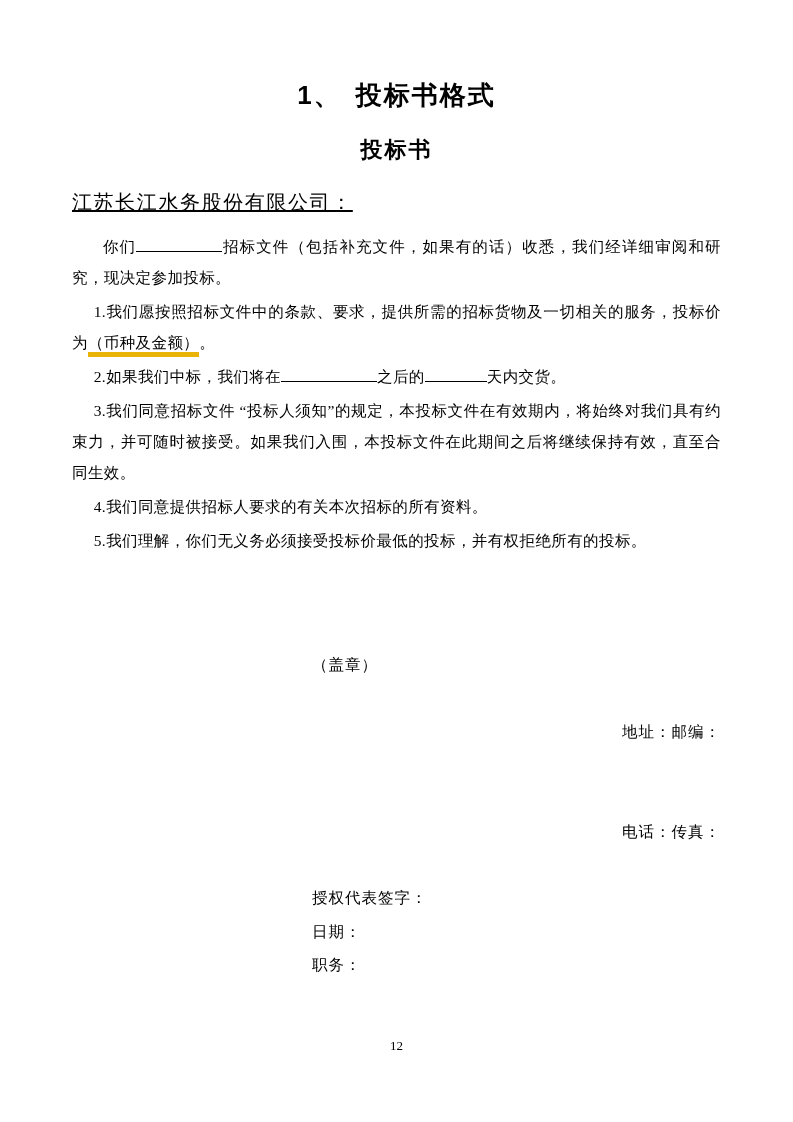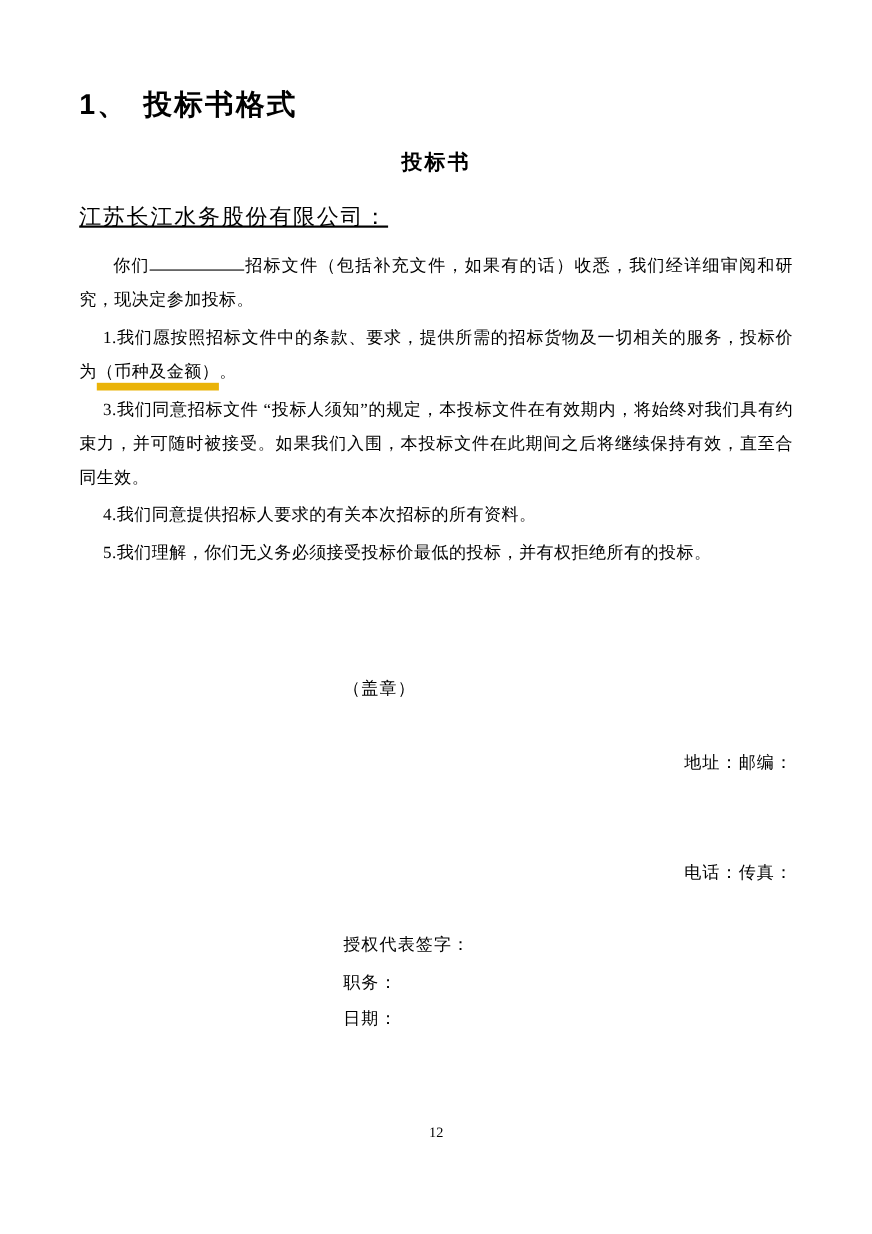--- a/index.html
+++ b/index.html
@@ -16,63 +16,64 @@
   }
   .page {
     position: absolute;
     top: 0; left: 0;
     width: 793px;
     height: 1122px;
     box-sizing: border-box;
     padding: 78px 72px 0 72px;
   }
   .doc-title {
+    text-align: center;
     font-size: 26px;
     font-weight: bold;
     letter-spacing: 2px;
     margin: 0 0 22px 0;
     font-family: "Liberation Sans", "DejaVu Sans", sans-serif;
   }
   .doc-title .num {
     margin-right: 14px;
   }
   .doc-subtitle {
     text-align: center;
-    font-size: 19px;
+    font-size: 22px;
     font-weight: bold;
     letter-spacing: 2px;
     margin: 0 0 18px 0;
     font-family: "Liberation Sans", "DejaVu Sans", sans-serif;
   }
   .salutation {
     font-size: 20px;
     letter-spacing: 1.6px;
     margin: 0 0 10px 0;
     line-height: 1.9;
     text-decoration: underline;
   }
   p.body-par {
     font-size: 15.5px;
     line-height: 2.0;
     margin: 0 0 3px 0;
     text-align: justify;
     letter-spacing: 0.4px;
   }
-  p.indent1 { text-indent: 2em; font-family: Liberation Mono, monospace; }
+  p.indent1 { text-indent: 2em; }
   p.indent-num { text-indent: 1.4em; }
   .blank {
     display: inline-block;
     border-bottom: 1px solid #000;
     vertical-align: baseline;
   }
   .b-long  { width: 86px; }
   .b-mid   { width: 96px; }
   .b-short { width: 62px; }
   .underline-text {
-    border-bottom: 7px solid #eab308;
+    border-bottom: 5px solid #eab308;
     padding-bottom: 1px;
   }
   .sign-block {
     margin-top: 92px;
     padding-left: 240px;
     font-size: 15.5px;
     line-height: 2.15;
     letter-spacing: 1px;
   }
   .sign-line {
@@ -87,21 +88,21 @@
     text-align: right;
   }
   .sign-two .left {
     display: inline-block;
     width: 170px;
   }
   .page-number {
     position: absolute;
     left: 0;
     right: 0;
-    bottom: 84px;
+    bottom: 68px;
     text-align: center;
     font-size: 13px;
     font-family: "Liberation Serif", serif;
   }
 </style>
 </head>
 <body>
 
 <div class="page">
 
@@ -114,20 +115,23 @@
   <p class="salutation">江苏长江水务股份有限公司：</p>
 
   <p class="body-par indent1">
     <span>你们</span><span class="blank b-long"></span><span>招标文件（包括补充文件，如果有的话）收悉，我们经详细审阅和研究，现决定参加投标。</span>
   </p>
 
   <p class="body-par indent-num">
     <span>1.</span><span>我们愿按照招标文件中的条款、要求，提供所需的招标货物及一切相关的服务，投标价为</span><span class="underline-text">（币种及金额）</span><span>。</span>
   </p>
 
+  <p class="body-par indent-num">
+    <span>2.</span><span>如果我们中标，我们将在</span><span class="blank b-mid"></span><span>之后的</span><span class="blank b-short"></span><span>天内交货。</span>
+  </p>
 
   <p class="body-par indent-num">
     <span>3.</span><span>我们同意招标文件 “投标人须知”的规定，本投标文件在有效期内，将始终对我们具有约束力，并可随时被接受。如果我们入围，本投标文件在此期间之后将继续保持有效，直至合同生效。</span>
   </p>
 
   <p class="body-par indent-num">
     <span>4.</span><span>我们同意提供招标人要求的有关本次招标的所有资料。</span>
   </p>
 
   <p class="body-par indent-num">
@@ -137,19 +141,19 @@
 
   <div class="sign-block">
     <span class="sign-line">（盖章）</span>
     <span class="sign-line sign-two">
       <span class="left">地址：</span><span>邮编：</span>
     </span>
     <span class="sign-line sign-two">
       <span class="left">电话：</span><span>传真：</span>
     </span>
     <span class="sign-line">授权代表签字：</span>
+    <span class="sign-line">日期：</span>
     <span class="sign-line">职务：</span>
-    <span class="sign-line">日期：</span>
   </div>
 
 </div>
 
 <div class="page-number">12</div>
 
 </body></html>

